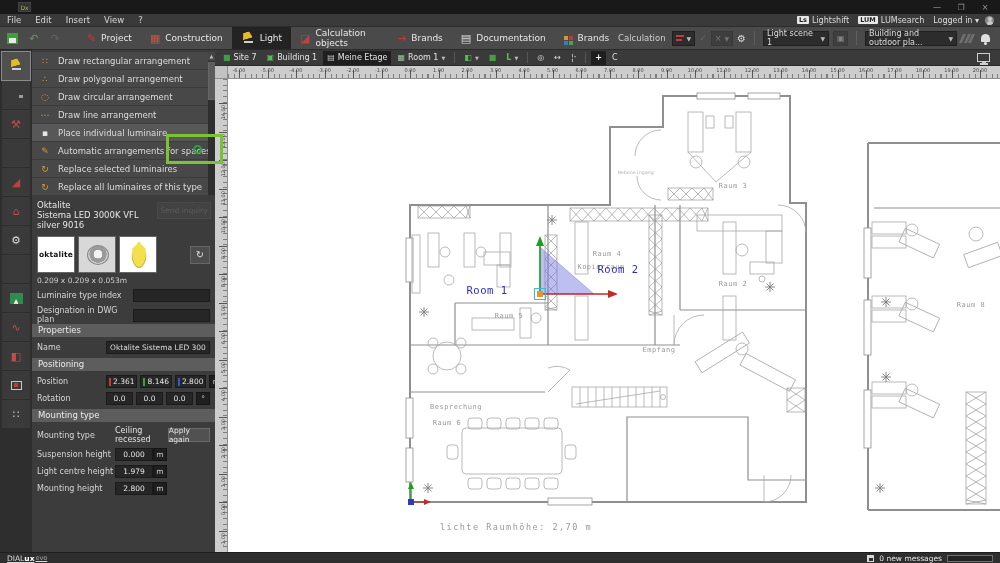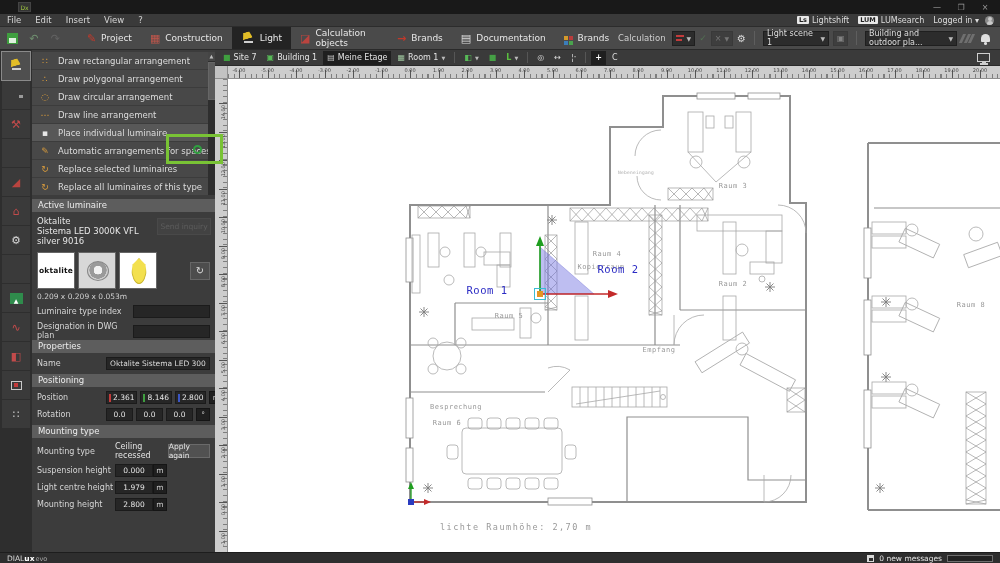--- a/index.html
+++ b/index.html
@@ -119,21 +119,21 @@
     background-image:repeating-linear-gradient(to bottom,#7e7e7e 0 1px,transparent 1px 5.7px);background-size:4px 100%;background-position:100% 0;background-repeat:no-repeat;}
   .rcorner{position:absolute;left:0;top:16px;width:13px;height:13px;background:#c2c2c2;border-right:1px solid #8f8f8f;border-bottom:1px solid #8f8f8f;}
   .htick{position:absolute;bottom:0;width:1px;height:8px;background:#555;}
   .hticklabel{position:absolute;top:1px;font-size:5px;color:#444;transform:translateX(-50%);white-space:nowrap;}
   .vtick{position:absolute;right:0;height:1px;width:8px;background:#555;}
   .vticklabel{position:absolute;right:4px;font-size:5px;color:#444;transform:rotate(-90deg);transform-origin:right center;white-space:nowrap;}
   #plan{position:absolute;left:13px;top:29px;width:772px;height:473px;background:#fff;}
 
   
   .statusbar{position:absolute;left:0;bottom:0;width:100%;height:11px;background:#2e2e2e;display:flex;align-items:center;padding:0 7px;border-top:1px solid #1d1d1d;}
-  .brand{font-size:7.5px;color:#d9d9d9;display:flex;align-items:flex-end;}
+  .brand{font-size:7.5px;color:#d9d9d9;display:flex;align-items:center;text-decoration:underline;}
   .brand b{color:#fff;}
   .brand i{font-style:normal;color:#a9a9a9;font-size:6.5px;margin-left:1px;}
   .statusbar .right{margin-left:auto;display:flex;align-items:center;gap:5px;}
   .sfloppy{width:7px;height:7px;background:#d9d9d9;position:relative;}
   .sfloppy::after{content:"";position:absolute;left:1.5px;bottom:0.5px;width:4px;height:3px;background:#2e2e2e;}
   .msgs{font-size:7.5px;color:#e3e3e3;}
   .pbar{width:46px;height:7px;border:1px solid #6e6e6e;background:#222;}
 </style>
 </head>
 <body>
@@ -328,21 +328,20 @@
       <div class="act">
         <span class="aicon" style="color:#d89b3c">↻</span>
         <span>Replace all luminaires of this type</span>
       </div>
       <div class="pscroll">
         <div class="up">▲</div>
         <div class="thumb"></div>
       </div>
     </div>
 
-  <div class="sec hdrgap">Active luminaire</div>
   <div class="prodblock">
     <div class="brandline">Oktalite</div>
     <div class="prodline">Sistema LED 3000K VFL silver 9016</div>
     <div class="sendbtn disabled">Send inquiry</div>
     <div class="thumbs">
       <div class="thumb t-logo">oktalite</div>
       <div class="thumb t-photo"></div>
       <div class="thumb t-curve"></div>
       <div class="rotbtn">↻</div>
     </div>

